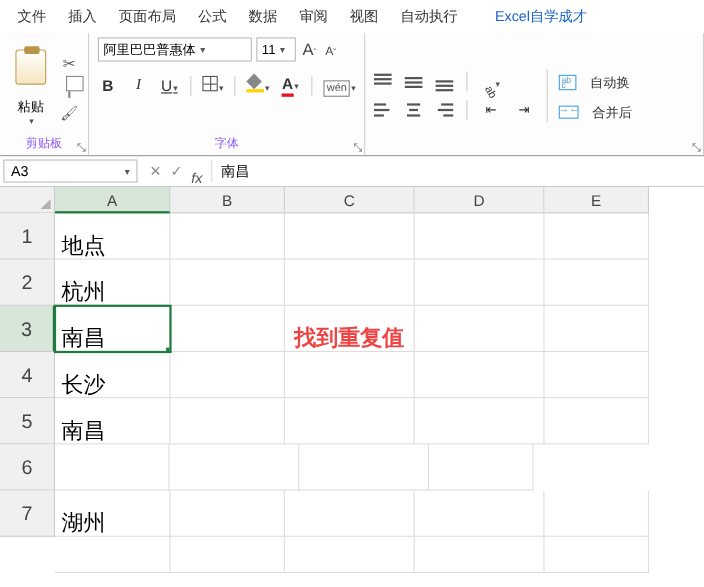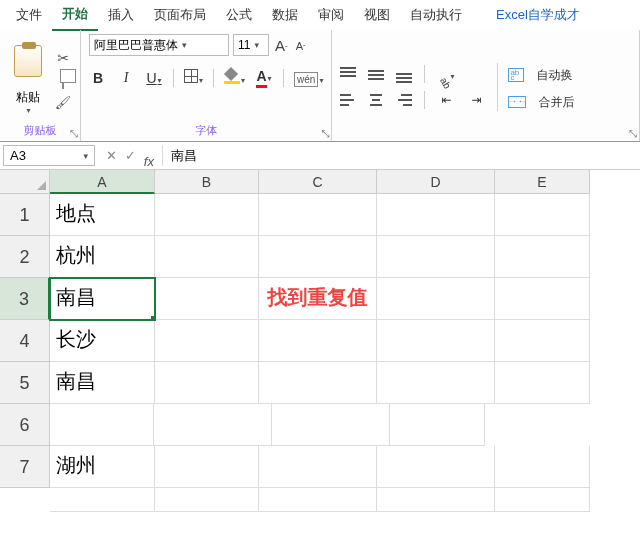--- a/index.html
+++ b/index.html
@@ -73,51 +73,50 @@
   .side-item { display:flex; align-items:center; gap:12px; font-size:12px; color:#333; }
   .wrap-ico{width:16px;height:14px;border:1px solid #4aa0e0;position:relative;}
   .wrap-ico::before{content:"ab";font-size:8px;position:absolute;top:-1px;left:1px;color:#4aa0e0;}
   .wrap-ico::after{content:"c";font-size:8px;position:absolute;bottom:-1px;left:1px;color:#4aa0e0;}
   .merge-ico{width:18px;height:12px;border:1px solid #4aa0e0;position:relative;}
   .merge-ico::before{content:"→";position:absolute;left:-2px;top:-3px;font-size:10px;color:#4aa0e0;}
   .merge-ico::after{content:"←";position:absolute;right:-2px;top:-3px;font-size:10px;color:#4aa0e0;}
 
   
   .fxbar { display:flex; height:28px; border-bottom:1px solid #ccc; align-items:stretch; font-size:13px; }
-  .namebox { width:92px; border:1px solid #bbb; margin:3px; display:flex; align-items:center; padding:0 6px; background:#fff; }
+  .namebox { width:122px; border:1px solid #bbb; margin:3px; display:flex; align-items:center; padding:0 6px; background:#fff; }
   .namebox .arrow{margin-left:auto;font-size:9px;color:#555;}
   .fx-btns { display:flex; align-items:center; gap:8px; padding:0 8px; color:#888; border-right:1px solid #ddd; margin:3px 0;}
   .fx-btns .fx { font-style:italic; color:#555;margin-top:12px; }
   .formula { flex:1; display:flex; align-items:center; padding:0 8px; }
   
   
   .sheet { position:relative; }
   .corner { position:absolute; left:0; top:0; width:50px; height:24px; background:#f0f0f0; border-right:1px solid #ccc; border-bottom:1px solid #ccc; }
   .corner::after{content:"";position:absolute;right:3px;bottom:3px;border-left:9px solid transparent;border-bottom:9px solid #b0b0b0;}
   .col-headers { position:absolute; left:50px; top:0; right:0; height:24px; display:flex; }
   .col-h { background:#f0f0f0; border-right:1px solid #ccc; border-bottom:1px solid #ccc; text-align:center; font-size:14px; color:#444; line-height:24px; }
   .col-h.sel { background:#d8e6da; border-bottom:2px solid #1e7a3e; }
   .row-headers { position:absolute; left:0; top:24px; width:50px; }
   .row-h { height:42px; background:#f0f0f0; border-right:1px solid #ccc; border-bottom:1px solid #ccc; text-align:center; font-size:18px; color:#444; line-height:42px; }
   .row-h.sel { background:#d8e6da; border-right:2px solid #1e7a3e; }
   .cells { position:absolute; left:50px; top:24px; right:0; }
   .row { display:flex; height:42px; }
-  .cell { border-right:1px solid #ddd; border-bottom:1px solid #ddd; font-size:20px; padding:6px 6px; color:#000; overflow:hidden; white-space:nowrap; }
+  .cell { border-right:1px solid #ddd; border-bottom:1px solid #ddd; font-size:20px; padding:16px 6px; color:#000; overflow:hidden; white-space:nowrap; }
   .cell.sel { outline:2px solid #1e7a3e; outline-offset:-1px; position:relative; z-index:2; }
   .cell.sel::after{content:"";position:absolute;right:-3px;bottom:-3px;width:6px;height:6px;background:#1e7a3e;}
   .cell.red { color:#ef4444; font-weight:bold; font-size:20px; text-align:center; }
   
   .cw-A{width:105px}.cw-B{width:104px}.cw-C{width:118px}.cw-D{width:118px}.cw-E{width:95px}
 </style>
 </head>
 <body>
 
 <div class="menubar">
   <div class="menu-item">文件</div>
-  <div class="menu-item active">开始</div>
   <div class="menu-item">插入</div>
   <div class="menu-item">页面布局</div>
   <div class="menu-item">公式</div>
   <div class="menu-item">数据</div>
   <div class="menu-item">审阅</div>
   <div class="menu-item">视图</div>
   <div class="menu-item">自动执行</div>
   <div class="menu-item menu-link">Excel自学成才</div>
 </div>
 

